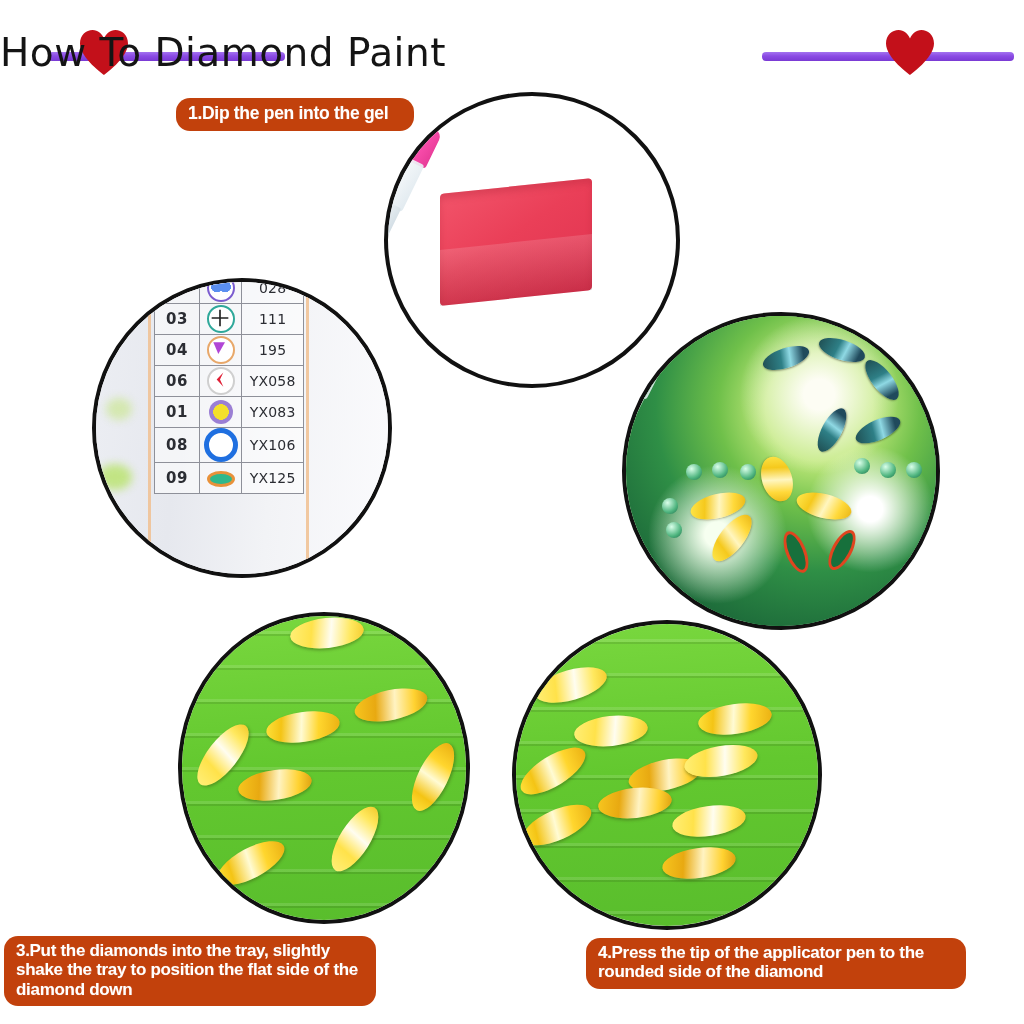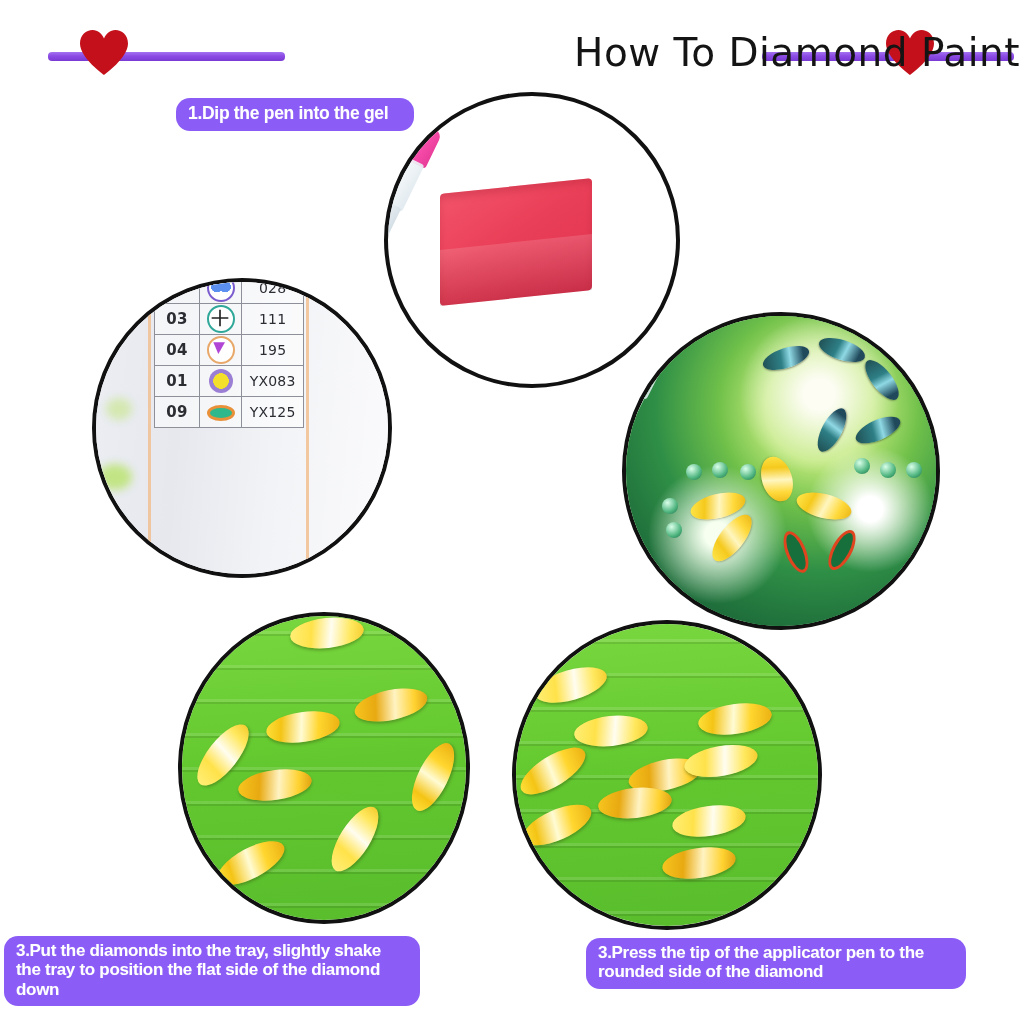--- a/index.html
+++ b/index.html
@@ -15,42 +15,42 @@
   
   .header{position:absolute;left:0;top:10px;width:1024px;height:72px;}
   .bar{position:absolute;top:42px;height:9px;border-radius:4px;
        background:linear-gradient(to bottom,#a372f0 0%,#8b4be4 45%,#7a3ad4 100%);}
   .bar.left{left:48px;width:232px;}
   .bar.mid{left:255px;width:30px;}
   .bar.right{left:762px;width:252px;}
   .heart{position:absolute;width:52px;height:48px;}
   .heart.l{left:78px;top:18px;}
   .heart.r{left:884px;top:18px;}
-  .title{position:absolute;left:0;top:20px;width:1020px;text-align:right;
+  .title{position:absolute;left:0;top:20px;width:1020px;text-align:left;
          font-size:39px;color:#141414;letter-spacing:.5px;
          font-family:"DejaVu Sans", sans-serif;font-weight:400;}
 
   
   .label{
     position:absolute;
-    background:#8b5cf6;
+    background:#c2410c;
     color:#ffffff;
     border-radius:14px;
     font-weight:bold;
     line-height:1.14;
     padding:5px 12px 7px 12px;
     box-sizing:border-box;
     letter-spacing:-0.3px;
     font-size:17px;
     text-shadow:0 0 1px rgba(255,255,255,.25);
   }
   #lab1{left:176px;top:98px;width:238px;font-size:17.5px;padding-top:6px;}
   #lab2{left:8px;top:199px;width:282px;}
   #lab5{left:730px;top:224px;width:284px;}
-  #lab3{left:4px;top:936px;width:416px;}
+  #lab3{left:4px;top:936px;width:372px;}
   #lab4{left:586px;top:938px;width:380px;}
 
   
   .circle{position:absolute;border-radius:50%;border:4px solid #111;
           overflow:hidden;background:#fff;box-sizing:border-box;}
   #c1{left:384px;top:92px;width:296px;height:296px;}
   #c2{left:92px;top:278px;width:300px;height:300px;}
   #c5{left:622px;top:312px;width:318px;height:318px;}
   #c3{left:178px;top:612px;width:292px;height:312px;}
   #c4{left:512px;top:620px;width:310px;height:310px;}
@@ -144,21 +144,21 @@
       <svg viewBox="0 0 52 48" width="52" height="48" aria-hidden="true">
         <path d="M26 47C26 47 2 30 2 15.5C2 6.9 8.2 2 14.6 2C20 2 24 6 26 10.5C28 6 32 2 37.4 2C43.8 2 50 6.9 50 15.5C50 30 26 47 26 47Z" fill="#c3101a"></path>
       </svg>
     </div>
 
     <div class="title">How To Diamond Paint</div>
   </div>
 
   <div class="label" id="lab1">1.Dip the pen into the gel</div>
   <div class="label" id="lab3">3.Put the diamonds into the tray, slightly shake the tray to position the flat side of the diamond down</div>
-  <div class="label" id="lab4">3.Press the tip of the applicator pen to the rounded side of the diamond</div>
+  <div class="label" id="lab4">4.Press the tip of the applicator pen to the rounded side of the diamond</div>
 
   <div class="circle" id="c1">
     <div class="gel"></div>
     <div class="pen" id="pen1">
       <div class="cap"></div>
       <div class="body"></div>
       <div class="collar"></div>
 
     </div>
     <span class="sr-only">photo-pen-dipping-into-gel</span>
@@ -197,25 +197,43 @@
             <td class="sym">
               <span class="sym-ico" style="border:2px solid #e8a86a;background:#fff;">
                 <svg viewBox="0 0 24 24" width="20" height="20" style="position:absolute;left:1px;top:1px">
                     <path d="M4 4 L18 4 L10 18 Z" fill="#b146d6"></path>
                   </svg>
               </span>
             </td>
             <td class="code">195</td>
           </tr>
           <tr>
+            <td class="num">06</td>
+            <td class="sym">
+              <span class="sym-ico" style="border:2px solid #cfcfcf;background:#fff;">
+                <svg viewBox="0 0 24 24" width="20" height="20" style="position:absolute;left:1px;top:1px">
+                    <path d="M16 3 L8 11.5 L16 20 L12 11.5 Z" fill="#e02036"></path>
+                  </svg>
+              </span>
+            </td>
+            <td class="code">YX058</td>
+          </tr>
+          <tr>
             <td class="num">01</td>
             <td class="sym">
               <span class="sym-ico" style="background:radial-gradient(circle,#f4e02a 0 45%,#9b7fd4 47%);"></span>
             </td>
             <td class="code">YX083</td>
+          </tr>
+          <tr>
+            <td class="num">08</td>
+            <td class="sym">
+              <span class="sym-ico" style="border:5px solid #1f6fe0;background:#fff;"></span>
+            </td>
+            <td class="code">YX106</td>
           </tr>
           <tr>
             <td class="num">09</td>
             <td class="sym">
               <span class="sym-ico" style="width:28px;height:16px;border-radius:50%;background:#2fb88c;border:3px solid #e8913a;box-sizing:border-box;"></span>
             </td>
             <td class="code">YX125</td>
           </tr>
         </tbody>
       </table>

